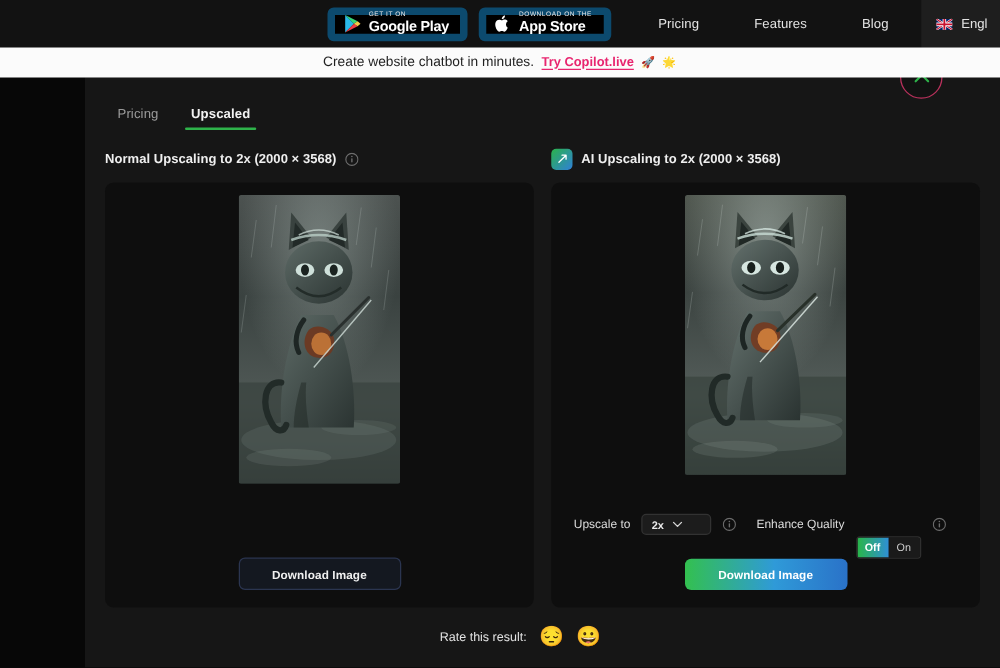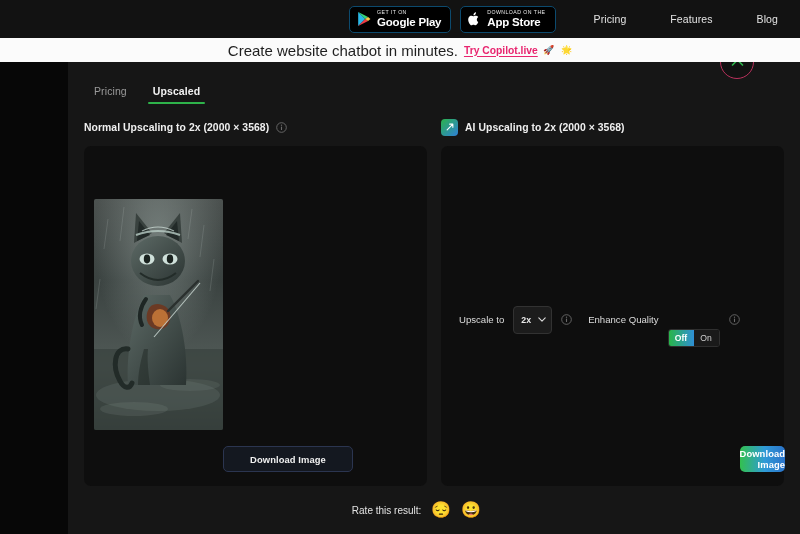--- a/index.html
+++ b/index.html
@@ -15,21 +15,21 @@
   .topnav{
     position:absolute; left:0; top:0; width:800px; height:38px;
     background:#121212;
     display:flex; align-items:center; justify-content:flex-end;
     padding-right:0;
   }
   .store-badges{ display:flex; align-items:center; gap:9px; }
   .badge{
     background:#000; border-radius:5px; height:27px;
     display:flex; align-items:center; gap:6px;
-    padding:0 9px 0 7px; border:1px solid #0c4a6e;
+    padding:0 9px 0 7px; border:6px solid #0c4a6e;
   }
   .badge .b-txt{ display:flex; flex-direction:column; line-height:1; }
   .badge .b-small{ font-size:5.2px; color:#e8e8e8; letter-spacing:.45px; text-transform:uppercase; }
   .badge .b-big{ font-size:11.5px; color:#fff; font-weight:600; letter-spacing:-.2px; margin-top:1.5px;}
   .gp-icon{ width:14px; height:16px; }
   .apple-icon{ width:13px; height:16px; }
 
   .nav-links{ display:flex; align-items:center; gap:0; margin-left:16px; }
   .nav-link{
     font-size:10.5px; color:#e3e3e3; padding:0 22px; letter-spacing:.1px;
@@ -42,21 +42,21 @@
   .flag{ width:13px; height:9px; border-radius:1px; display:block; }
   .lang-txt{ font-size:10.5px; color:#e3e3e3; white-space:nowrap; }
 
   
   .promo{
     position:absolute; left:0; top:38px; width:800px; height:24px;
     background:#fbfbfb;
     display:flex; align-items:center; justify-content:center; gap:6px;
     z-index:6;
   }
-  .promo-text{ font-size:15px; color:#1f1f1f; }
+  .promo-text{ font-size:11px; color:#1f1f1f; }
   .promo-link{
     font-size:10.3px; color:#e8256f; font-weight:700;
     text-decoration:underline; text-underline-offset:2px; cursor:pointer;
   }
   .promo-emoji{ font-size:9px; line-height:1; }
 
   
   .fab{
     position:absolute; right:46px; top:45px; width:34px; height:34px;
     border-radius:50%; border:1.4px solid #b9315c; background:#121212;
@@ -78,34 +78,34 @@
     font-size:10.5px; color:#9a9a9a; padding:3px 10px 7px; cursor:pointer;
     position:relative; letter-spacing:.1px;
   }
   .tab.active{ color:#f2f2f2; font-weight:600; }
   .tab.active::after{
     content:""; position:absolute; left:5px; right:5px; bottom:0; height:2px;
     background:#2eb34a; border-radius:2px;
   }
 
   
-  .cols{ position:absolute; left:16px; top:55px; width:700px; display:flex; gap:14px;text-align:right; }
+  .cols{ position:absolute; left:16px; top:55px; width:700px; display:flex; gap:14px; }
   .col{ width:343px; }
   .col-head{ display:flex; align-items:center; gap:7px; height:20px; margin-bottom:9px; }
   .col-title{ font-size:10.4px; color:#efefef; font-weight:700; letter-spacing:.05px; }
   .ai-badge{
     width:17px; height:17px; border-radius:4px; flex:0 0 auto;
     display:flex; align-items:center; justify-content:center;
     background:linear-gradient(135deg,#2bb34b 0%,#2f80d8 100%);
   }
   .info-ico{ width:11px; height:11px; flex:0 0 auto; opacity:.75; cursor:pointer; }
 
   .card{
     background:#0e0e0e; border-radius:7px; width:100%;
-    display:flex; flex-direction:row; align-items:center;
+    display:flex; flex-direction:column; align-items:center;
     padding:8px 10px 14px;
   }
   .card.left{ height:340px; }
   .card.right{ height:340px; }
 
   .thumb{
     border-radius:2px; overflow:hidden; position:relative;
     background:#1b1f1e;
   }
   .thumb.left{ width:129px; height:231px; margin-top:2px; }
@@ -116,21 +116,21 @@
 
   
   .controls{
     display:flex; align-items:center; gap:9px;
     margin-top:13px; width:100%; padding-left:8px;
   }
   .ctl-label{ font-size:9.6px; color:#dcdcdc; white-space:nowrap; }
   .select{
     display:flex; align-items:center; justify-content:space-between; gap:7px;
     background:#1c1c1c; border:1px solid #323232; border-radius:4px;
-    height:28px; padding:0 5px 0 7px; min-width:36px; cursor:pointer;
+    height:17px; padding:0 22px 0 7px; min-width:36px; cursor:pointer;
   }
   .select-val{ font-size:8.8px; color:#eaeaea; font-weight:600; }
   .toggle{
     display:flex; height:18px; border-radius:3px; overflow:hidden;
     border:1px solid #2f2f2f; cursor:pointer;margin-top:36px;
   }
   .tg{
     display:flex; align-items:center; justify-content:center;
     min-width:25px; padding:0 6px; font-size:8.6px; color:#cfcfcf;
     background:#1a1a1a;
@@ -193,20 +193,30 @@
       </div>
 
     </div>
 
     <div class="nav-links">
       <span class="nav-link">Pricing</span>
       <span class="nav-link">Features</span>
       <span class="nav-link">Blog</span>
     </div>
 
+    <div class="lang">
+      <svg class="flag" viewBox="0 0 60 40">
+        <rect width="60" height="40" fill="#012169"></rect>
+        <path d="M0 0 L60 40 M60 0 L0 40" stroke="#fff" stroke-width="8"></path>
+        <path d="M0 0 L60 40 M60 0 L0 40" stroke="#C8102E" stroke-width="4"></path>
+        <path d="M30 0 V40 M0 20 H60" stroke="#fff" stroke-width="13"></path>
+        <path d="M30 0 V40 M0 20 H60" stroke="#C8102E" stroke-width="7"></path>
+      </svg>
+      <span class="lang-txt">Engl</span>
+    </div>
 
   </div>
 
   <div class="fab">
     <svg width="13" height="9" viewBox="0 0 13 9">
       <path d="M1.5 7 L6.5 2 L11.5 7" fill="none" stroke="#2eb34a" stroke-width="1.7" stroke-linecap="round" stroke-linejoin="round"></path>
     </svg>
   </div>
 
   <div class="promo">

